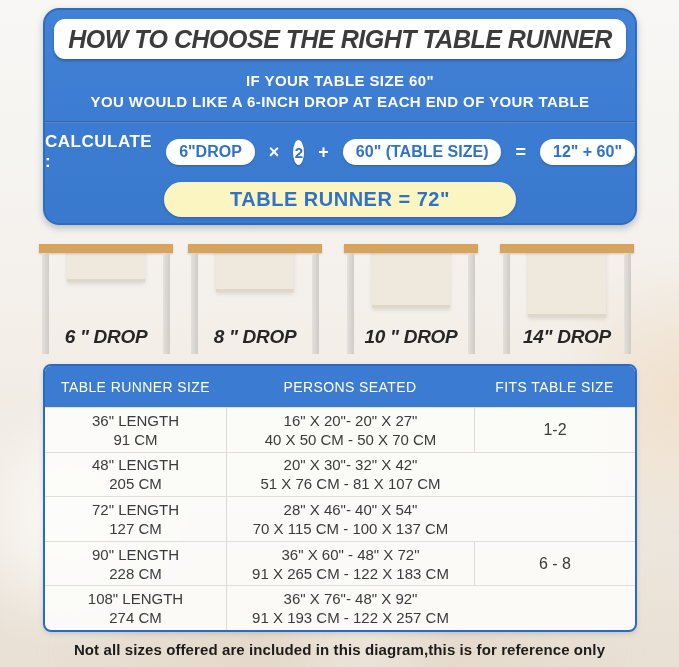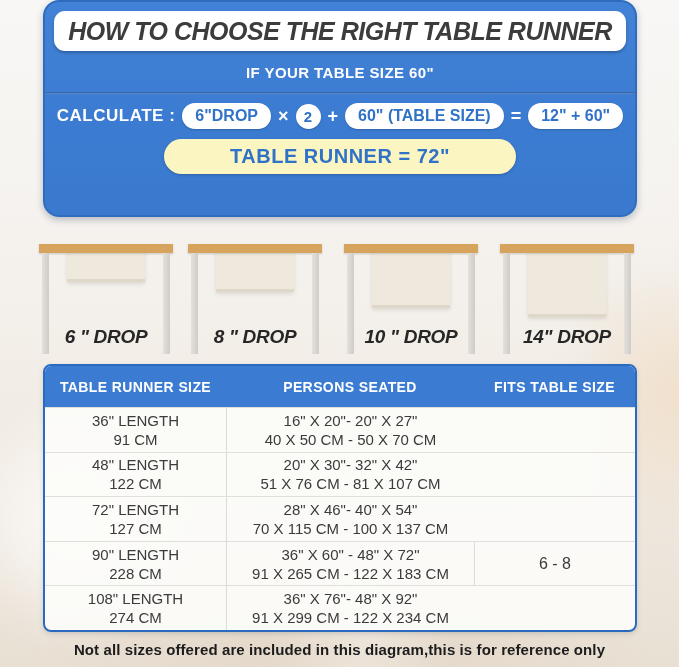--- a/index.html
+++ b/index.html
@@ -13,39 +13,39 @@
     background:radial-gradient(circle, rgba(255,255,255,.85), rgba(255,255,255,0) 70%); }
   .blob.b2{ left:590px; top:230px; width:180px; height:330px;
     background:radial-gradient(circle, rgba(240,222,200,.9), rgba(240,222,200,0) 72%); }
   .blob.b3{ left:250px; top:570px; width:220px; height:140px;
     background:radial-gradient(circle, rgba(255,255,255,.8), rgba(255,255,255,0) 70%); }
   .blob.b4{ left:60px; top:590px; width:560px; height:120px; border-radius:40%;
     background:radial-gradient(ellipse, rgba(219,202,180,.5), rgba(219,202,180,0) 75%); }
 
   
   .panel{
-    position:absolute; left:43px; top:0; width:594px; height:217px;
+    position:absolute; left:43px; top:8px; width:594px; height:217px;
     background:linear-gradient(180deg,#4282d6 0%,#3b7cd2 55%,#3a79cd 100%);
     border:2px solid #2f6cbe; border-radius:16px;
     box-shadow:0 3px 7px rgba(40,60,90,.3);
   }
   .title-box{
     position:absolute; left:9px; right:9px; top:9px; height:40px;
     background:#ffffff; border-radius:11px;
     box-shadow:0 2px 3px rgba(0,0,0,.25);
     text-align:center; line-height:40px;
     font-size:25px; font-weight:bold; font-style:italic;
     color:#3c3c3c; letter-spacing:-0.5px; white-space:nowrap;
   }
   .panel-sub{ margin-top:60px; text-align:center; color:#ffffff;
     font-size:15px; font-weight:bold; letter-spacing:.4px; line-height:21px; }
   .panel-divider{ margin-top:9px; height:2px;
     background:rgba(30,60,110,.35); border-bottom:1px solid rgba(255,255,255,.22); }
   .calc-row{ margin-top:9px; display:flex; align-items:center;
-    justify-content:center; gap:7px; }
+    justify-content:center; gap:14px; }
   .calc-label{ color:#fff; font-size:17px; font-weight:bold; letter-spacing:.5px; }
   .pill{ background:#fff; color:#2f72c8; font-weight:bold; font-size:16px;
     padding:4px 13px; border-radius:15px; white-space:nowrap;
     box-shadow:0 1px 2px rgba(0,0,0,.2); }
   .op{ color:#fff; font-size:18px; font-weight:bold; }
   .num-circle{ width:25px; height:25px; border-radius:50%; background:#fff;
     color:#2f72c8; font-weight:bold; font-size:15px; display:flex;
     align-items:center; justify-content:center; box-shadow:0 1px 2px rgba(0,0,0,.2); }
   .result-pill{ margin:10px auto 0; width:352px; height:35px; line-height:35px;
     border-radius:18px; background:#faf5c1; color:#2f72c8; text-align:center;
@@ -71,21 +71,21 @@
     letter-spacing:-0.3px; white-space:nowrap; }
 
   
   .size-table{ position:absolute; left:43px; top:364px; width:594px; height:268px;
     border:2px solid #2a6abf; border-radius:8px; overflow:hidden;
     background:rgba(252,252,250,.92); display:flex; flex-direction:column;
     box-shadow:0 2px 5px rgba(60,70,90,.18); }
   .thead{ display:grid; grid-template-columns:181px 248px 161px; height:41px;
     background:#3b7cd2; color:#fff; }
   .thead .th{ display:flex; align-items:center; justify-content:center;
-    font-size:14px; font-weight:bold; letter-spacing:.4px; }
+    font-size:14px; font-weight:normal; letter-spacing:.4px; }
   .trow{ flex:1; display:grid; grid-template-columns:181px 248px 161px;
     border-top:1px solid #e2dfdb; }
   .trow:first-of-type{ border-top:none; }
   .td{ display:flex; flex-direction:column; align-items:center; justify-content:center;
     font-size:15px; color:#3b3b3b; line-height:19px; text-align:center; }
   .td.mid, .td.last{ border-left:1px solid #dedbd6; }
   .td.last{ font-size:16px; }
 
   .footer-note{ position:absolute; left:0; top:641px; width:679px; text-align:center;
     font-size:15px; font-weight:bold; color:#1c1c1c; letter-spacing:.1px; }
@@ -95,20 +95,21 @@
 
 <div class="canvas">
   <div class="blob b1"></div>
   <div class="blob b2"></div>
   <div class="blob b3"></div>
   <div class="blob b4"></div>
 
   <div class="panel">
     <div class="title-box">HOW TO CHOOSE THE RIGHT TABLE RUNNER</div>
     <div class="panel-sub">IF YOUR TABLE SIZE 60"</div>
+    <div class="panel-sub" style="margin-top:0;">YOU WOULD LIKE A 6-INCH DROP AT EACH END OF YOUR TABLE</div>
     <div class="panel-divider"></div>
     <div class="calc-row">
       <span class="calc-label">CALCULATE :</span>
       <span class="pill">6"DROP</span>
       <span class="op">×</span>
       <span class="num-circle">2</span>
       <span class="op">+</span>
       <span class="pill">60"  (TABLE SIZE)</span>
       <span class="op">=</span>
       <span class="pill">12" + 60"</span>
@@ -156,26 +157,27 @@
 
     <div class="trow">
       <div class="td">
         <span>36" LENGTH</span>
         <span>91 CM</span>
       </div>
       <div class="td mid">
         <span>16" X 20"- 20" X 27"</span>
         <span>40 X 50 CM - 50 X 70 CM</span>
       </div>
+      <div class="td last">1-2</div>
     </div>
 
     <div class="trow">
       <div class="td">
         <span>48" LENGTH</span>
-        <span>122 CM</span>
+        <span>205 CM</span>
       </div>
       <div class="td mid">
         <span>20" X 30"- 32" X 42"</span>
         <span>51 X 76 CM - 81 X 107 CM</span>
       </div>
     </div>
 
     <div class="trow">
       <div class="td">
         <span>72" LENGTH</span>
@@ -199,19 +201,19 @@
       <div class="td last">6 - 8</div>
     </div>
 
     <div class="trow">
       <div class="td">
         <span>108" LENGTH</span>
         <span>274 CM</span>
       </div>
       <div class="td mid">
         <span>36" X 76"- 48" X 92"</span>
-        <span>91 X 299 CM - 122 X 234 CM</span>
+        <span>91 X 193 CM - 122 X 257 CM</span>
       </div>
     </div>
   </div>
 
   <div class="footer-note">Not all sizes offered are included in this diagram,this is for reference only</div>
 </div>
 
 </body></html>

